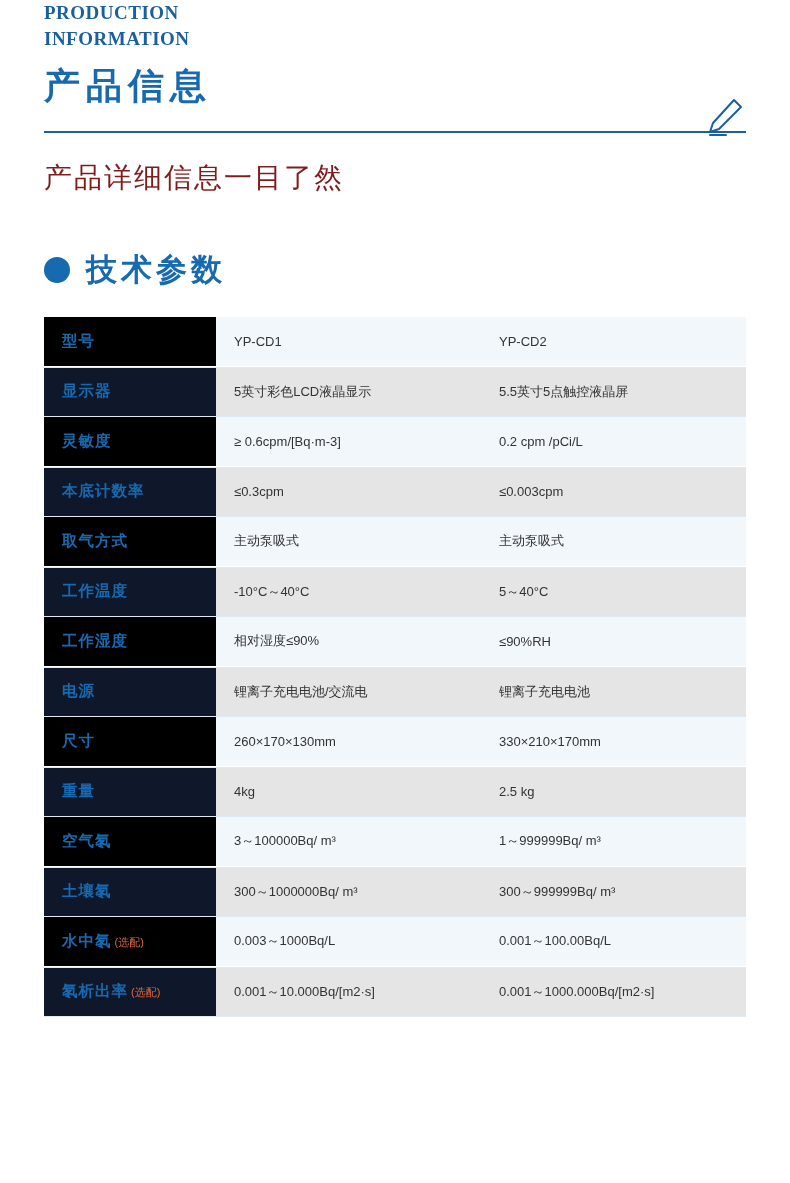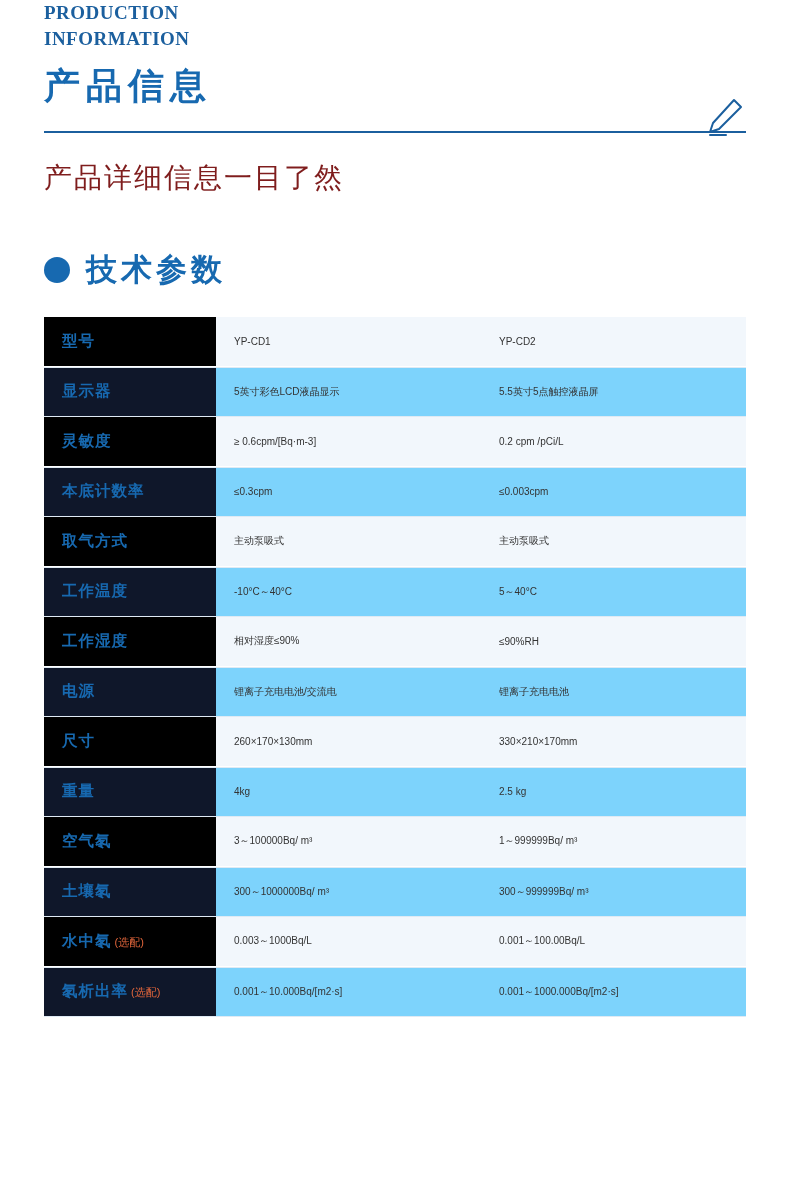--- a/index.html
+++ b/index.html
@@ -108,28 +108,28 @@
     padding-left: 18px;
     font-size: 15.5px;
     font-weight: bold;
     color: #1769b0;
     letter-spacing: 1px;
     border-bottom: 1px solid #ffffff;
   }
   .spec-table .c-val {
     width: 265px;
     padding-left: 18px;
-    font-size: 10px;
+    font-size: 13px;
     color: #333;
     border-bottom: 1px solid #ffffff;
   }
   .spec-table tr.odd .c-label { background: #000000; }
   .spec-table tr.odd .c-val   { background: #f2f7fc; }
   .spec-table tr.even .c-label { background: #0f172a; }
-  .spec-table tr.even .c-val   { background: #7dd3fc; }
+  .spec-table tr.even .c-val   { background: #e5e5e5; }
   .spec-table tr.even .c-label,
   .spec-table tr.even .c-val {
     border-bottom: 1px solid #dfeaf4;
     border-top: 1px solid #dfeaf4;
   }
   .opt {
     font-size: 11px;
     color: #e2663b;
     font-weight: normal;
     letter-spacing: 0;

